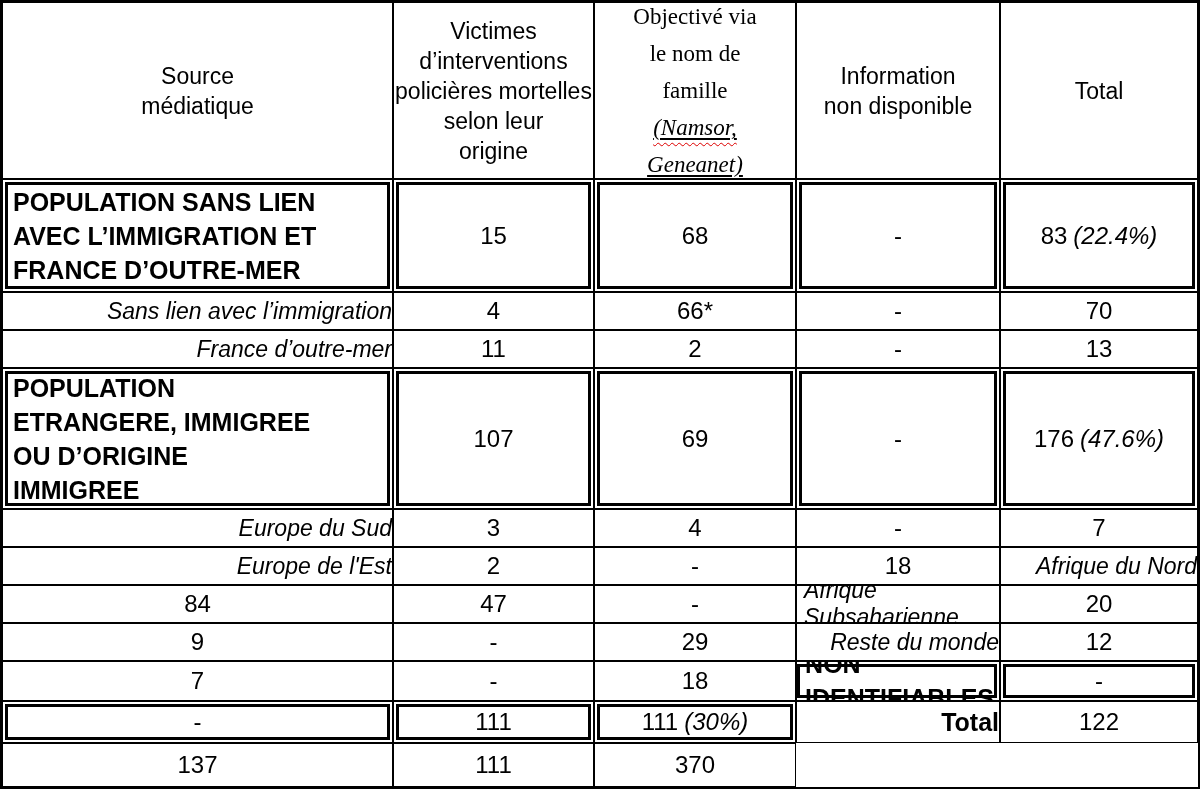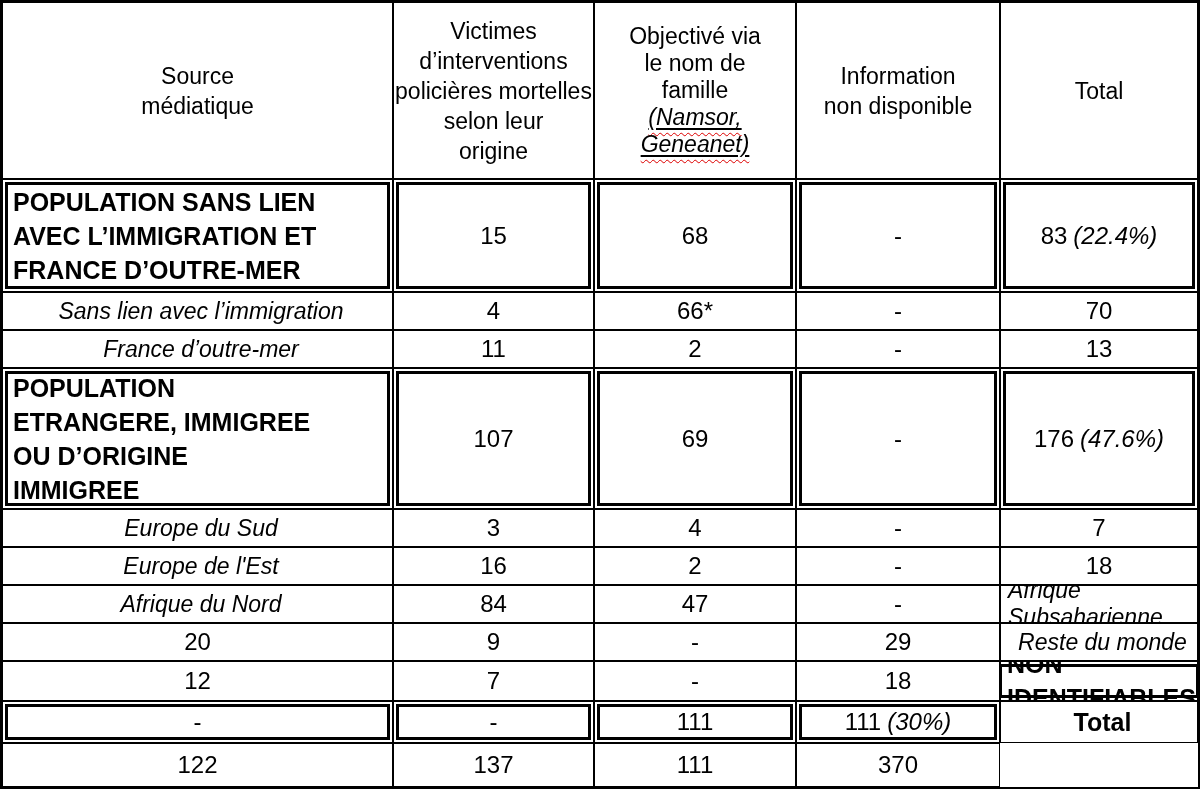--- a/index.html
+++ b/index.html
@@ -19,26 +19,26 @@
     display: flex;
     align-items: center;
     justify-content: center;
     font-size: 24px;
     overflow: hidden;
     background: #fff;
   }
   .pre { white-space: pre-line; }
   
   .hd { font-size: 23px; line-height: 30px; text-align: center; }
-  .hd3 { line-height: 27px; }
+  .hd3 { line-height: 37px; font-family: Liberation Serif, serif; }
   .nmline { display: block; font-style: italic; text-align: center; }
   .squig { text-decoration: underline wavy #dd0000; text-decoration-thickness: 1px; text-underline-offset: 7px; }
   .undl  { text-decoration: underline solid #000; text-decoration-thickness: 2px; text-underline-offset: 3px; }
   
-  .c.label { justify-content: center; text-align: left; }
+  .c.label { justify-content: flex-end; text-align: left; }
   .itlabel  { font-style: italic; font-size: 23px; padding-left: 7px; }
   .bldlabel { font-weight: bold;  font-size: 25px; padding-left: 7px; }
   
   .sec { padding: 2px; }
   .sec .box {
     flex: 1;
     align-self: stretch;
     border: 3px solid #000;
     display: flex;
     align-items: center;
@@ -147,21 +147,20 @@
     </div>
     <div class="c">3</div>
     <div class="c">4</div>
     <div class="c">-</div>
     <div class="c">
       <span>7</span>
     </div>
     <div class="c label">
       <span class="itlabel">Europe de l'Est</span>
     </div>
-    <div class="c">16</div>
     <div class="c">2</div>
     <div class="c">-</div>
     <div class="c">
       <span>18</span>
     </div>
     <div class="c label">
       <span class="itlabel">Afrique du Nord</span>
     </div>
     <div class="c">84</div>
     <div class="c">47</div>

